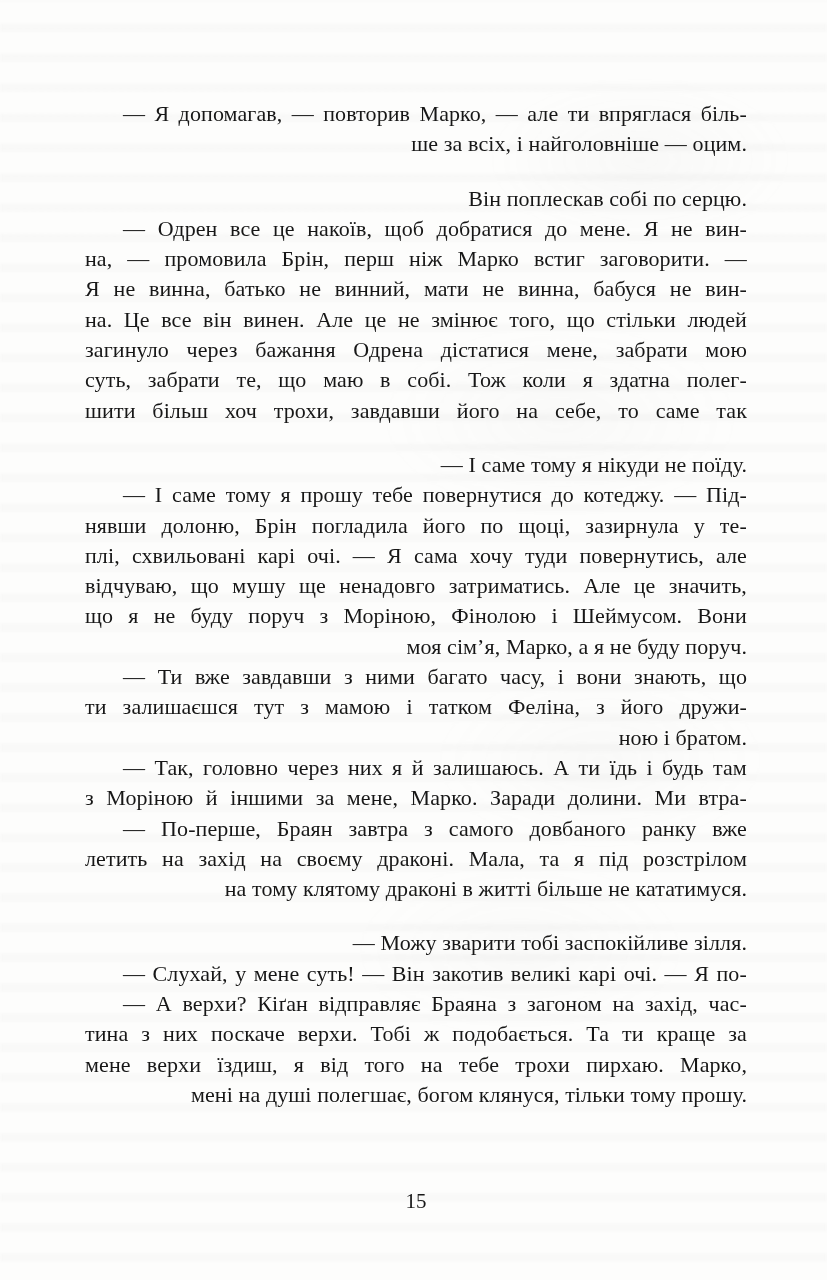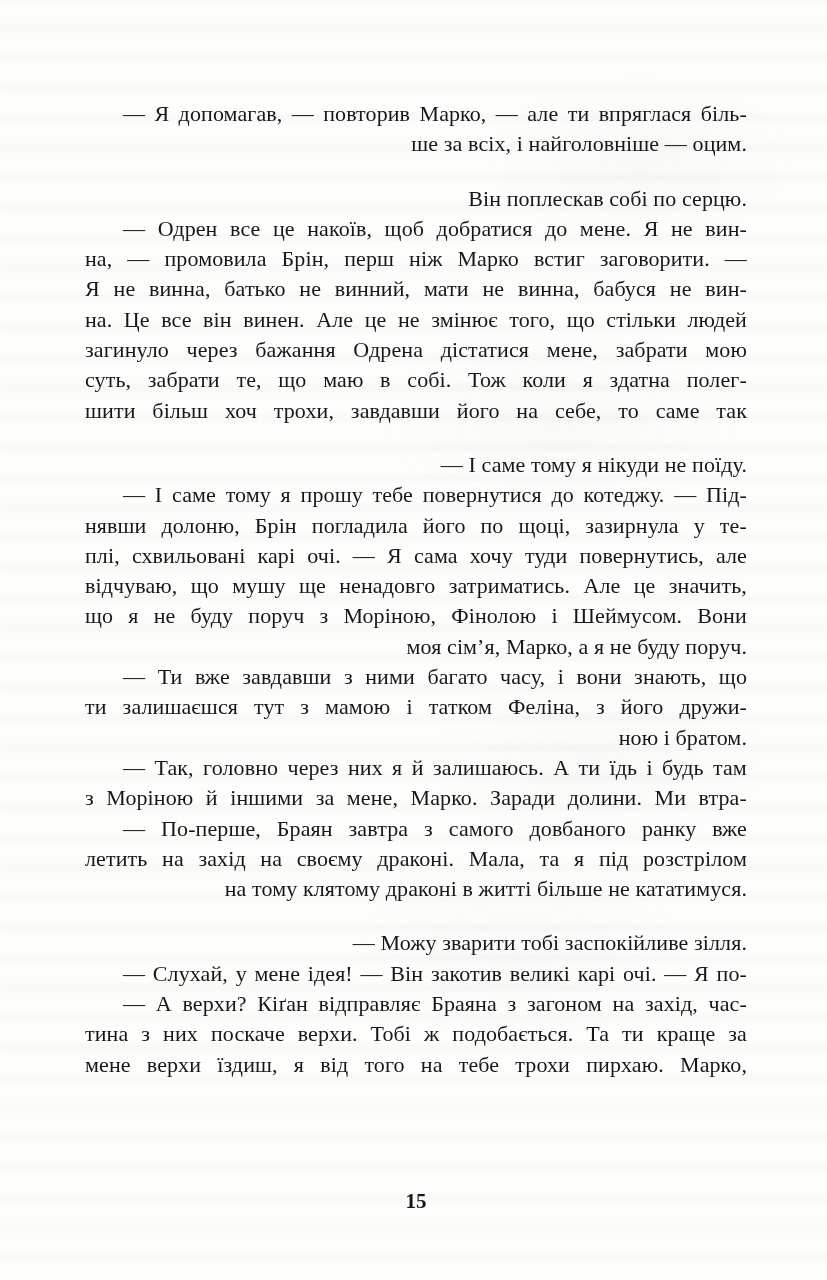--- a/index.html
+++ b/index.html
@@ -75,21 +75,21 @@
   .line.last.first {
     text-indent: 38px;
     margin-top: 24px;
   }
   .page-number {
     position: absolute;
     left: 85px;
     top: 1186px;
     width: 662px;
     text-align: center;
-    font-weight: bold;
+    font-weight: normal;
     font-size: 21px;
     line-height: 30px;
   }
 </style>
 </head>
 <body>
 
 <div class="page" style="--ink: #171717; --paper: #fdfdfc;">
   <div class="bleed-overlay"></div>
   <main class="text-block">
@@ -365,21 +365,21 @@
       </div>
       <div class="para">
         <div class="line last first">— Можу зварити тобі заспокійливе зілля.</div>
       </div>
       <div class="para">
         <div class="line just first">
           <span>—</span>
           <span>Слухай,</span>
           <span>у</span>
           <span>мене</span>
-          <span>ідея!</span>
+          <span>суть!</span>
           <span>—</span>
           <span>Він</span>
           <span>закотив</span>
           <span>великі</span>
           <span>карі</span>
           <span>очі.</span>
           <span>—</span>
           <span>Я</span>
           <span>по-</span>
         </div>
@@ -418,16 +418,17 @@
           <span>їздиш,</span>
           <span>я</span>
           <span>від</span>
           <span>того</span>
           <span>на</span>
           <span>тебе</span>
           <span>трохи</span>
           <span>пирхаю.</span>
           <span>Марко,</span>
         </div>
+        <div class="line last">мені на душі полегшає, богом клянуся, тільки тому прошу.</div>
       </div>
     </main>
   <div class="page-number">15</div>
 </div>
 
 </body></html>

